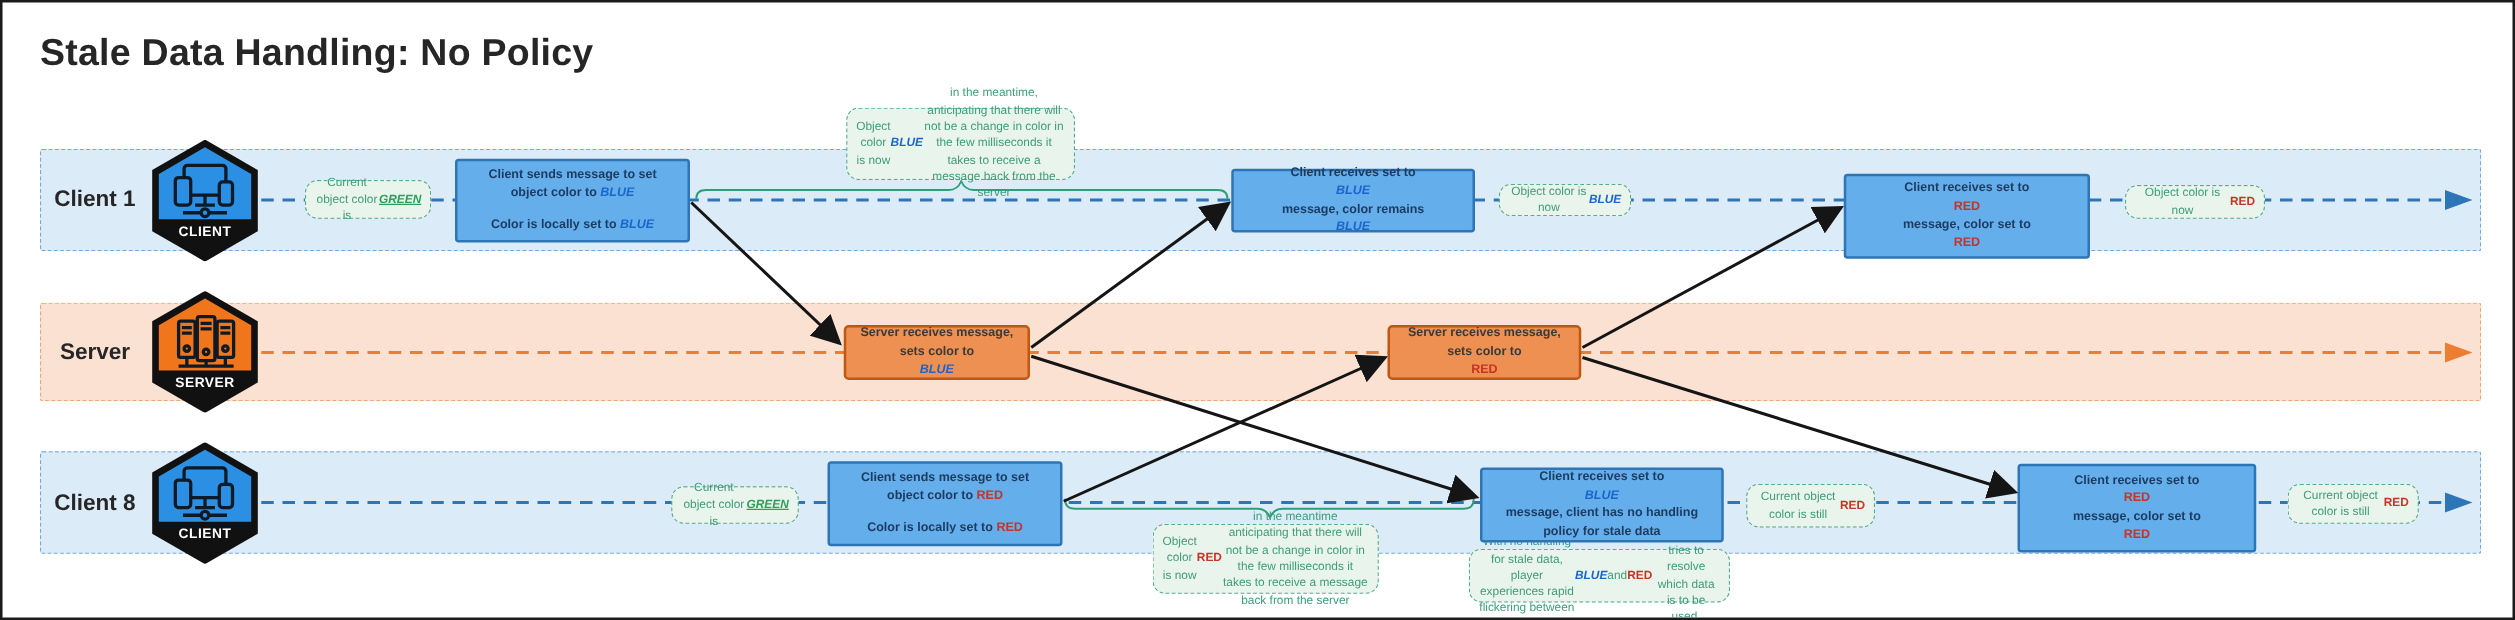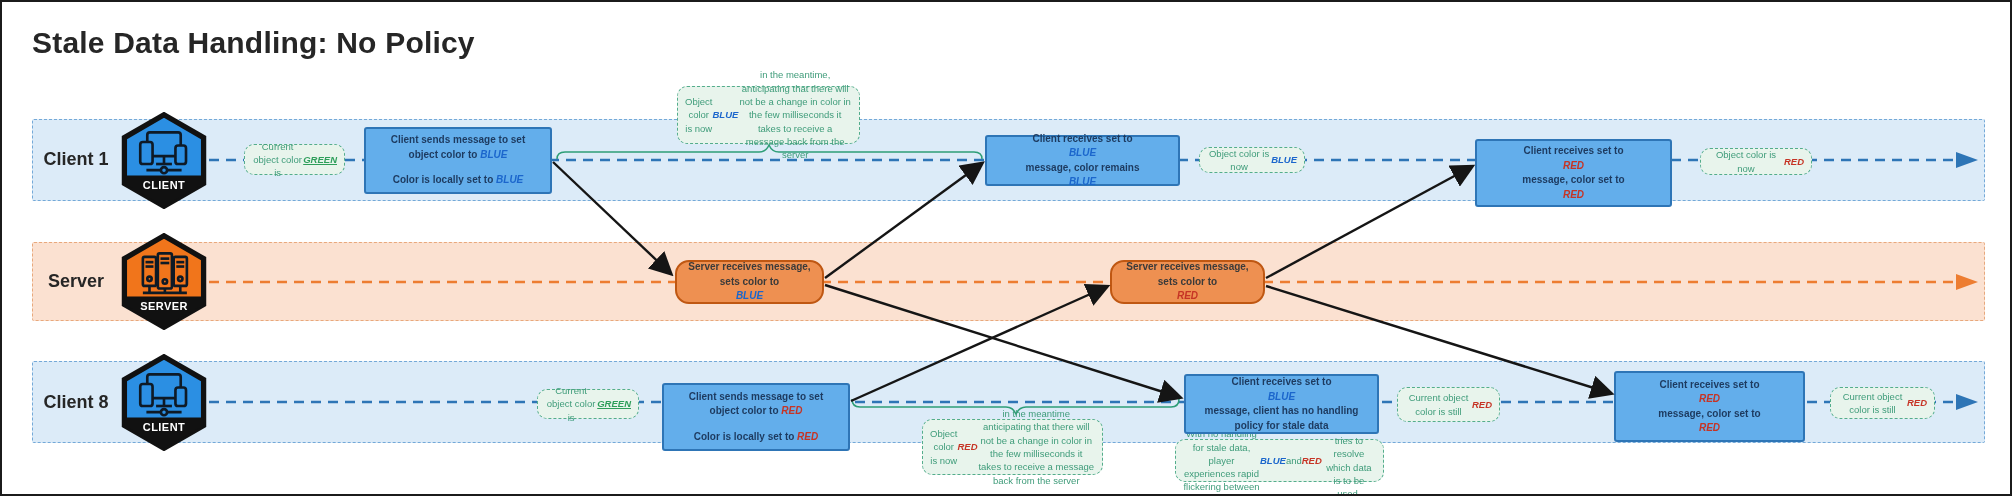--- a/index.html
+++ b/index.html
@@ -26,30 +26,30 @@
   .hexwrap{position:absolute; left:118px; width:88px; height:97px; z-index:6;}
   svg.layer{position:absolute; left:0; top:0; width:2012px; height:496px; pointer-events:none;}
   #svg-under{z-index:1;}
   #svg-over{z-index:4;}
   .msgbox{
     position:absolute; z-index:3; box-sizing:border-box; border-radius:3px;
     display:flex; flex-direction:column; justify-content:center; align-items:center;
     text-align:center; font-weight:700; font-size:10px; line-height:1.45; padding:4px 9px;
   }
   .msgbox.client{background:#63aeeb; border:2px solid #2e75b6; color:#1d3a5f;}
-  .msgbox.server{background:#ee9051; border:2px solid #bf5712; color:#3a3a3a; border-radius:14px;}
+  .msgbox.server{background:#ee9051; border:2px solid #bf5712; color:#3a3a3a; border-radius:4px;}
   .msgbox .gap{height:11px;}
   .note{
     position:absolute; z-index:2; box-sizing:border-box; border-radius:10px;
     background:#e8f4ec; border:1.5px dashed #54ad8c; color:#3f9c7a;
     display:flex; justify-content:center; align-items:center; text-align:center;
     font-size:9.5px; line-height:1.4; padding:3px 7px; font-weight:400;
   }
   .kw-blue{color:#1b66cc; font-weight:700; font-style:italic;}
-  .kw-red{color:#c63425; font-weight:700; font-style:italic;}
+  .kw-red{color:#c63425; font-weight:700; }
   .kw-green{color:#2e9e5a; font-weight:700; font-style:italic;text-decoration:underline;}
 </style>
 </head>
 <body>
 
 <div id="canvas">
 
   <div class="title">Stale Data Handling: No Policy</div>
 
   <div class="lane client" id="lane-client1"></div>
@@ -138,21 +138,21 @@
   <div class="note kw" style="left:675px; top:84px; width:183px; height:58px;">Object color is now <span class="kw-blue">BLUE</span> in the meantime, anticipating that there will not be a change in color in the few milliseconds it takes to receive a message back from the server</div>
   <div class="msgbox client kw" style="left:983px; top:133px; width:195px; height:51px;">Client receives set to <span class="kw-blue">BLUE</span> message, color remains <span class="kw-blue">BLUE</span></div>
   <div class="note kw" style="left:1197px; top:145px; width:106px; height:26px;">Object color is now <span class="kw-blue">BLUE</span></div>
   <div class="msgbox client kw" style="left:1473px; top:137px; width:197px; height:68px;">Client receives set to <span class="kw-red">RED</span> message, color set to <span class="kw-red">RED</span></div>
   <div class="note kw" style="left:1698px; top:146px; width:112px; height:27px;">Object color is now <span class="kw-red">RED</span></div>
 
   <div class="msgbox server kw" style="left:673px; top:258px; width:149px; height:44px;">Server receives message, sets color to <span class="kw-blue">BLUE</span></div>
   <div class="msgbox server kw" style="left:1108px; top:258px; width:155px; height:44px;">Server receives message, sets color to <span class="kw-red">RED</span></div>
 
   <div class="note kw" style="left:535px; top:387px; width:102px; height:30px;">Current object color is <span class="kw-green">GREEN</span></div>
-  <div class="msgbox client" style="left:660px; top:381px; width:188px; height:68px;">
+  <div class="msgbox client" style="left:660px; top:367px; width:188px; height:68px;">
     <div class="kw">Client sends message to set object color to <span class="kw-red">RED</span></div>
     <div class="gap"></div>
     <div class="kw">Color is locally set to <span class="kw-red">RED</span></div>
   </div>
   <div class="note kw" style="left:920px; top:417px; width:181px; height:56px;">Object color is now <span class="kw-red">RED</span> in the meantime anticipating that there will not be a change in color in the few milliseconds it takes to receive a message back from the server</div>
   <div class="msgbox client kw" style="left:1182px; top:372px; width:195px; height:60px;">Client receives set to <span class="kw-blue">BLUE</span> message, client has no handling policy for stale data</div>
   <div class="note kw" style="left:1395px; top:385px; width:103px; height:35px;">Current object color is still <span class="kw-red">RED</span></div>
   <div class="note kw" style="left:1173px; top:437px; width:209px; height:43px;">With no handling for stale data, player experiences rapid flickering between <span class="kw-blue">BLUE</span> and <span class="kw-red">RED</span> as the client tries to resolve which data is to be used.</div>
   <div class="msgbox client kw" style="left:1612px; top:369px; width:191px; height:71px;">Client receives set to <span class="kw-red">RED</span> message, color set to <span class="kw-red">RED</span></div>
   <div class="note kw" style="left:1828px; top:385px; width:105px; height:32px;">Current object color is still <span class="kw-red">RED</span></div>

